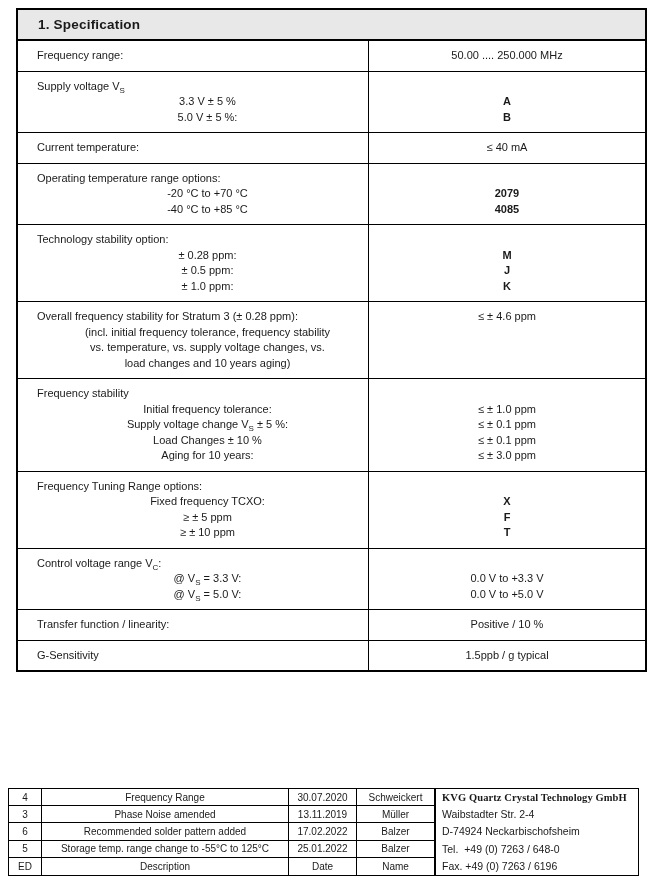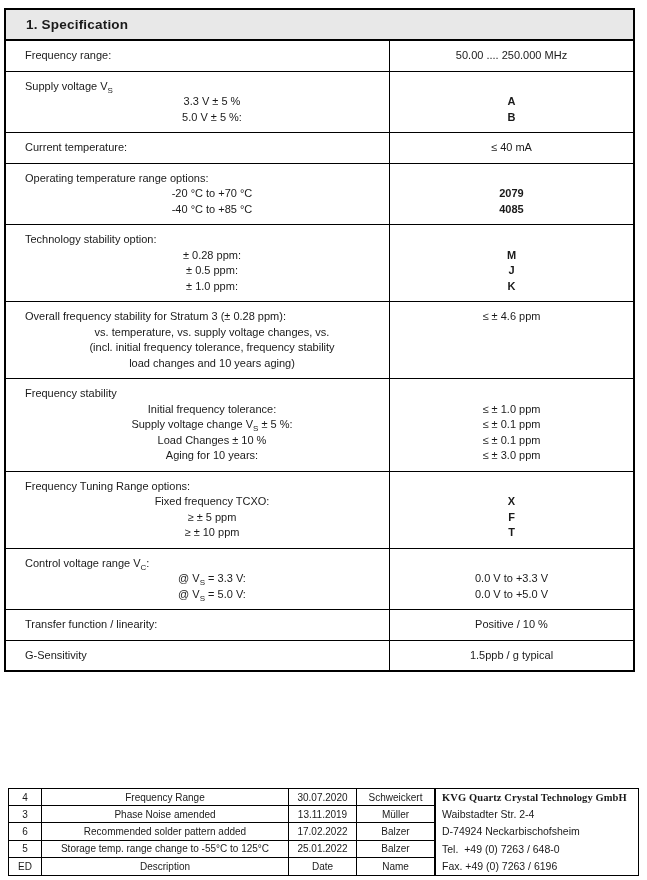--- a/index.html
+++ b/index.html
@@ -8,37 +8,37 @@
     background: #ffffff;
     color: #1a1a1a;
     font-family: "Liberation Sans", sans-serif;
     position: relative;
     overflow: hidden;
   }
   .page { position: absolute; inset: 0; }
 
   
   .spec-table {
-    position: absolute; left: 4px; top: 8px; width: 631px;
+    position: absolute; left: 16px; top: 8px; width: 631px;
     box-sizing: border-box;
     border: 2px solid #000;
     background: #fff;
   }
   .spec-header {
     background: #e8e8e8;
     border-bottom: 2px solid #000;
     font-weight: 700;
     font-size: 13.5px;
     padding: 7px 8px 7px 20px;
     letter-spacing: 0.2px;
   }
   .spec-row { display: flex; border-bottom: 1.4px solid #000; font-size: 11px; }
   .spec-row:last-child { border-bottom: none; }
   .cell-l {
-    width: 384px; box-sizing: border-box;
+    width: 351px; box-sizing: border-box;
     border-right: 1.4px solid #000;
     padding: 7px 6px 7px 19px;
   }
   .cell-r { flex: 1; text-align: center; padding: 7px 4px; }
   .line { line-height: 15.5px; min-height: 15.5px; white-space: pre-wrap; }
   .line:empty::before { content: "\00a0"; }
   .ind { padding-left: 16px; text-align: center; }
   .b { font-weight: 700; }
   sub { font-size: 8px; line-height: 0; }
 
@@ -132,22 +132,22 @@
           <div class="cell-r">
             <div class="line"></div>
             <div class="line b">M</div>
             <div class="line b">J</div>
             <div class="line b">K</div>
           </div>
         </div>
         <div class="spec-row">
           <div class="cell-l">
             <div class="line">Overall frequency stability for Stratum 3 (± 0.28 ppm):</div>
+            <div class="line ind">(incl. initial frequency tolerance, frequency stability</div>
             <div class="line ind">vs. temperature, vs. supply voltage changes, vs.</div>
-            <div class="line ind">(incl. initial frequency tolerance, frequency stability</div>
             <div class="line ind">load changes and 10 years aging)</div>
           </div>
           <div class="cell-r">
             <div class="line">≤ ± 4.6 ppm</div>
             <div class="line"></div>
             <div class="line"></div>
             <div class="line"></div>
           </div>
         </div>
         <div class="spec-row">

